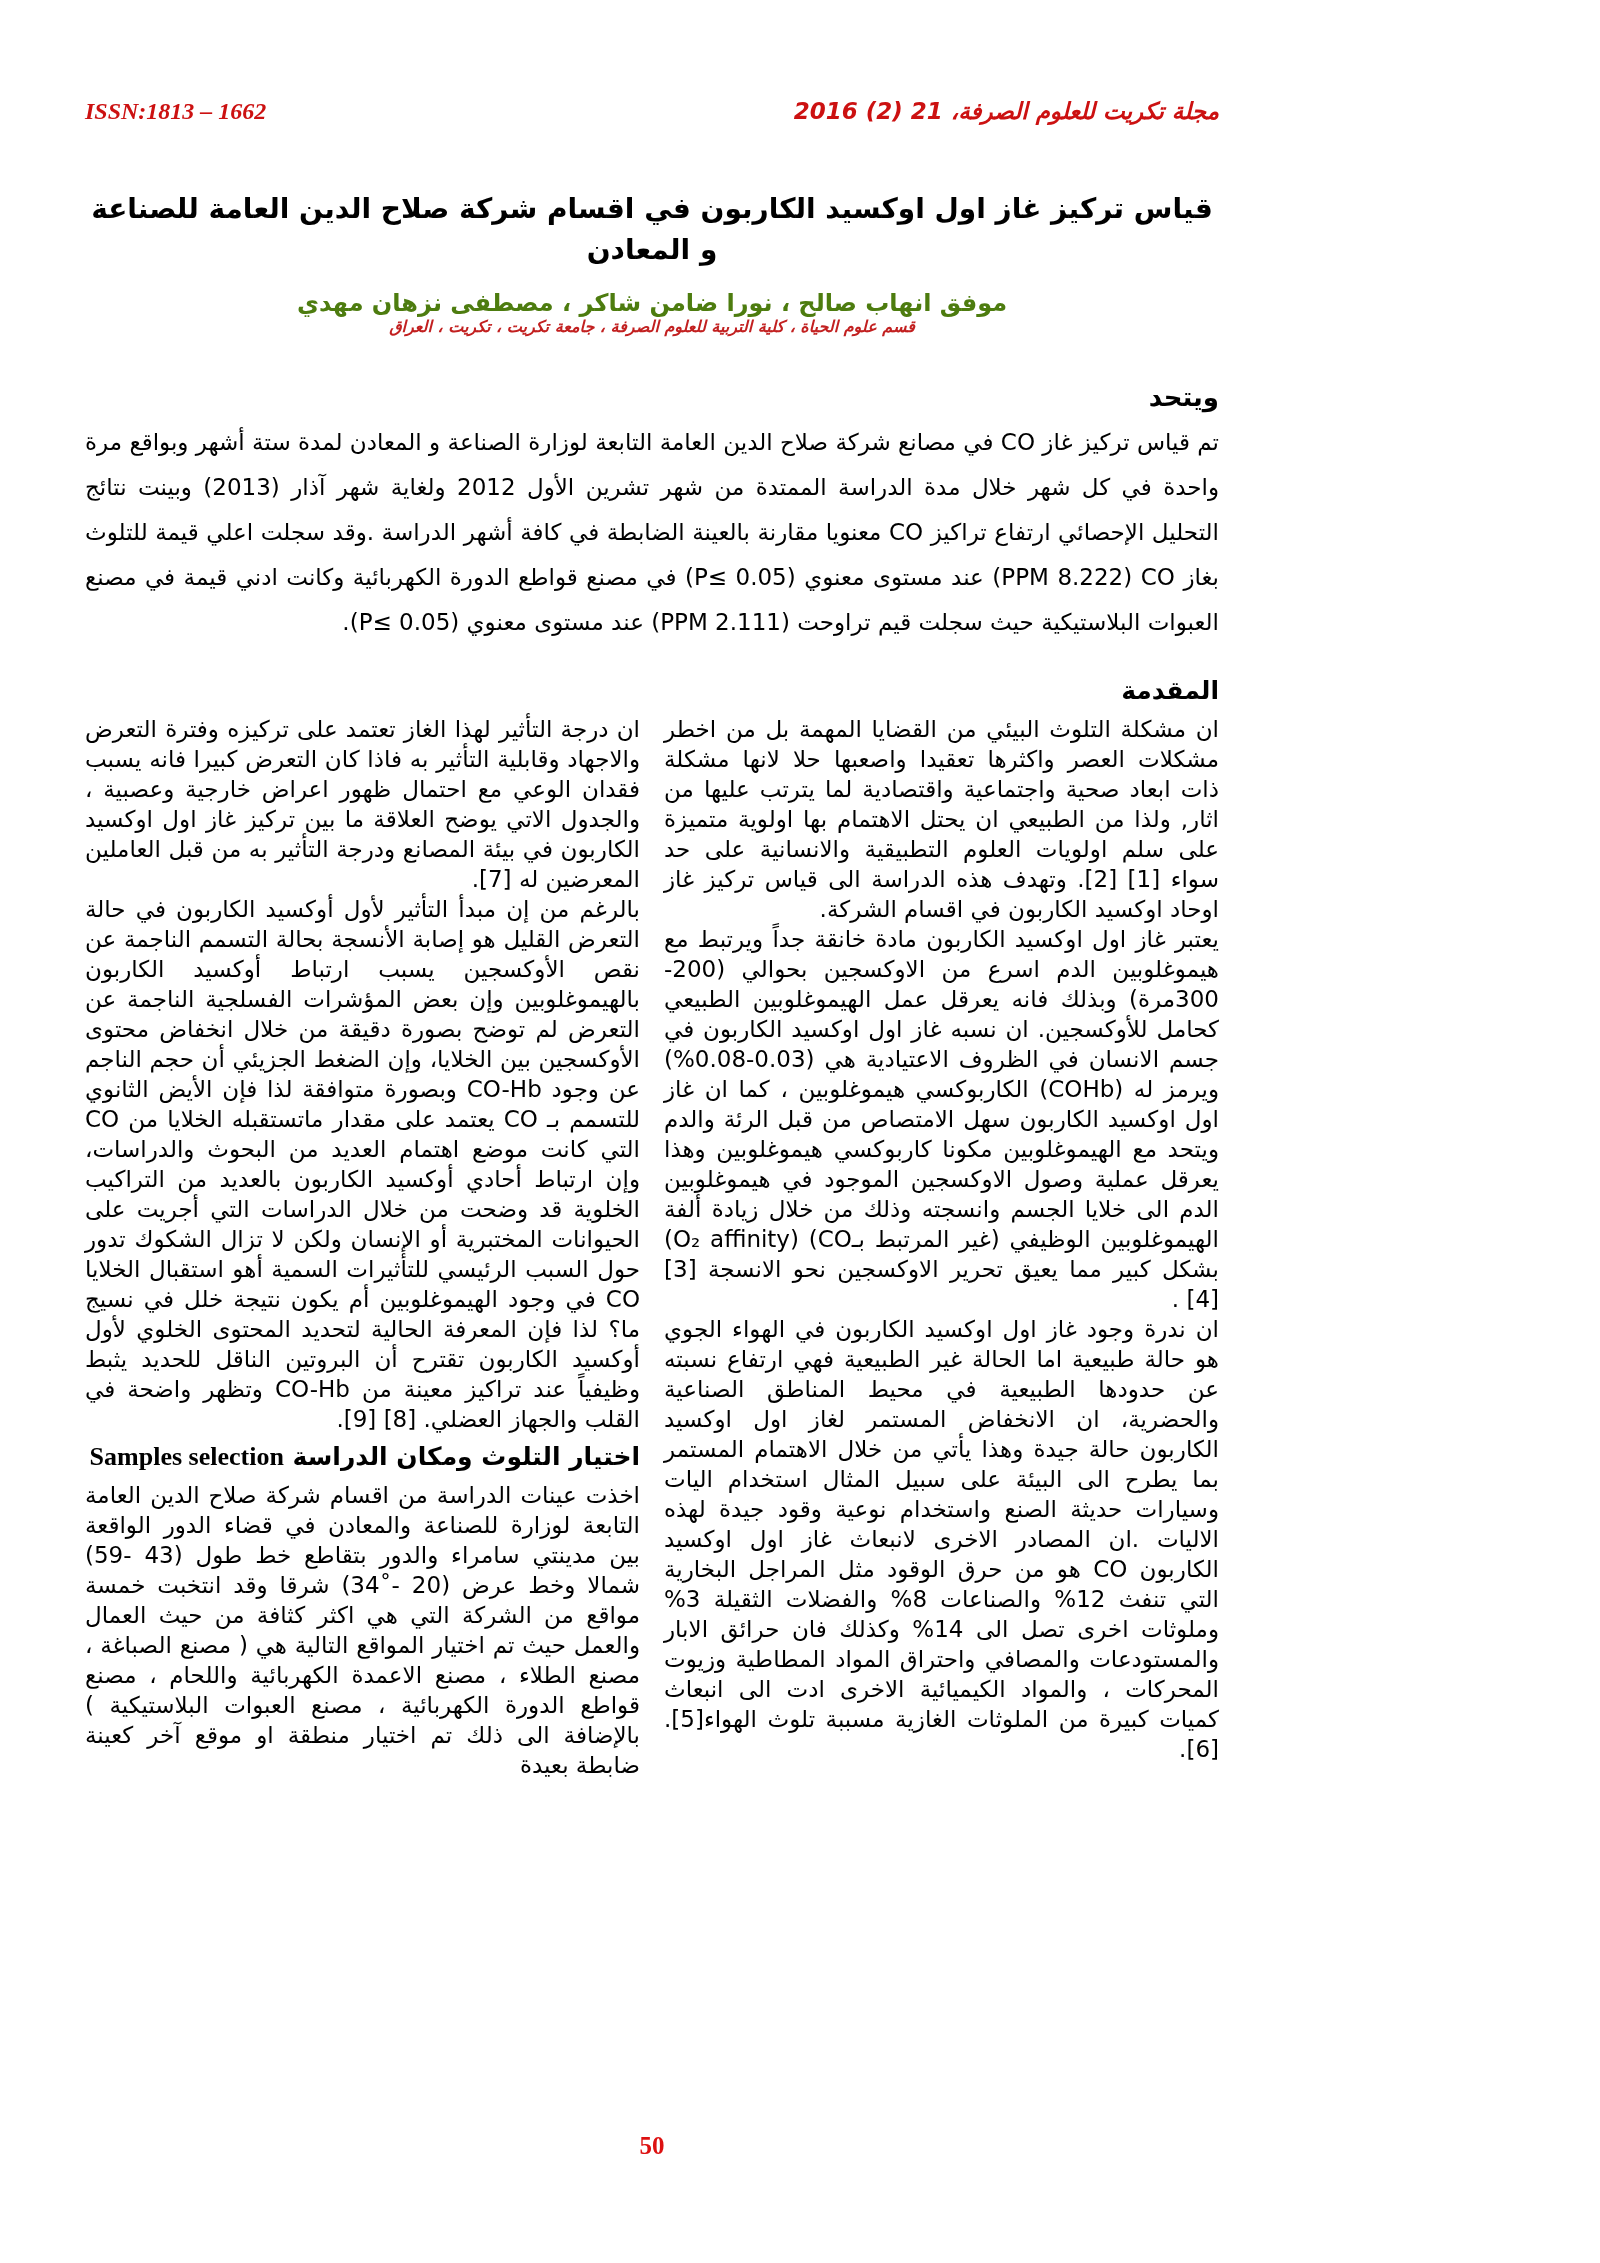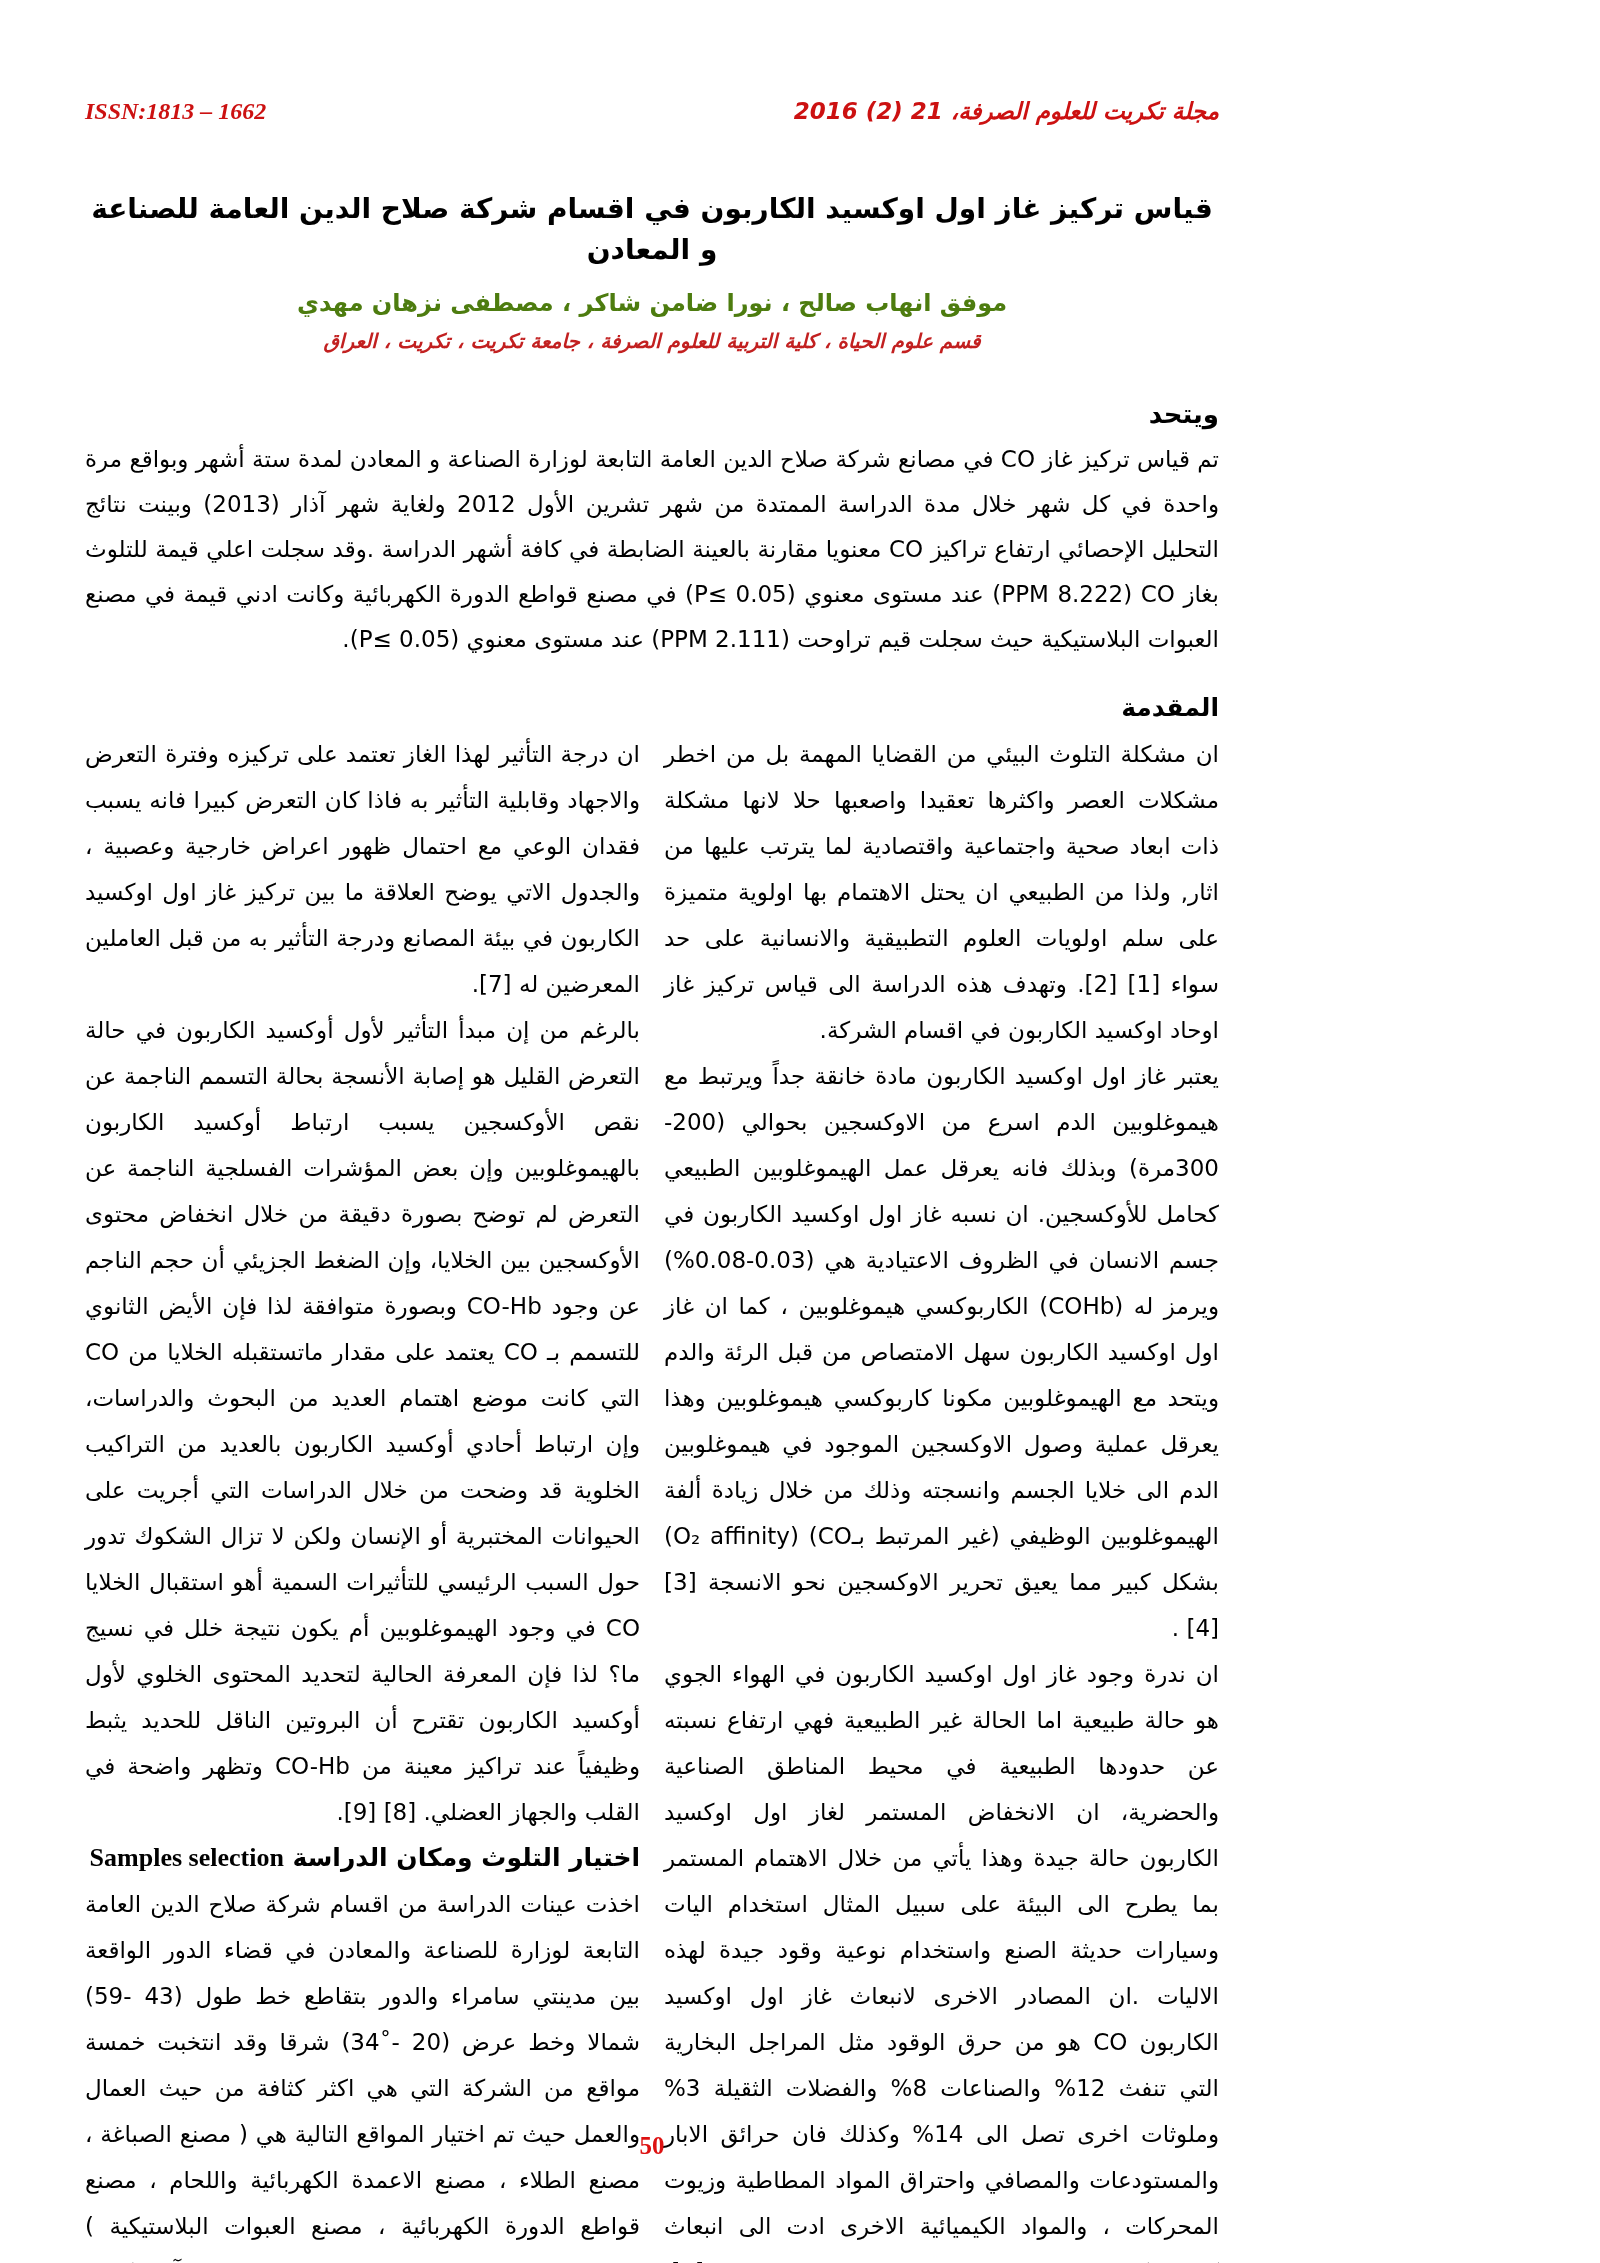--- a/index.html
+++ b/index.html
@@ -36,23 +36,22 @@
     text-align: center; direction: rtl;
     font-size: 28px; font-weight: bold;
     line-height: 1.45;
   }
   .authors {
     margin-top: 16px;
     text-align: center; direction: rtl;
     color: #4d7c0f; font-size: 24px; font-weight: bold;
   }
   .affiliation {
-    margin-top: 12px;
     text-align: center; direction: rtl;
-    color: #c22020; font-size: 20px; font-weight: bold; font-style: italic;
+    color: #c22020; font-size: 16px; font-weight: bold; font-style: italic;
   }
 
   
   .abstract-heading {
     margin-top: 46px;
     direction: rtl; text-align: right;
     font-size: 26px; font-weight: bold;
   }
   .abstract-text {
     margin-top: 8px;
@@ -72,21 +71,21 @@
     direction: rtl; text-align: right;
     font-size: 25px; font-weight: bold;
     line-height: 46px; margin: 0;
   }
   .section-heading .en {
     font-family: "Liberation Serif", serif;
     font-size: 26px; font-weight: bold;
   }
   .body-par {
     direction: rtl; text-align: justify;
-    font-size: 23px; line-height: 46px;
+    font-size: 23px; line-height: 30px;
     margin: 0;
   }
 
   
   .page-number {
     position: absolute; left: 0; right: 0; top: 2132px;
     text-align: center;
     color: #dd1111; font-size: 25px; font-weight: bold;
     font-family: "Liberation Serif", serif;
   }

